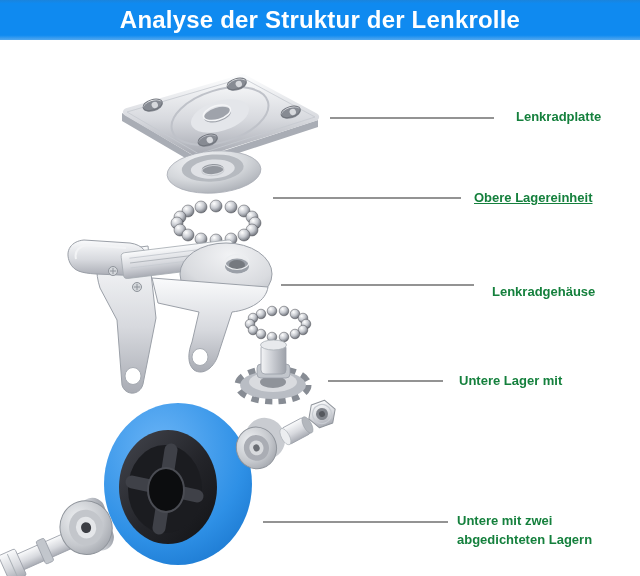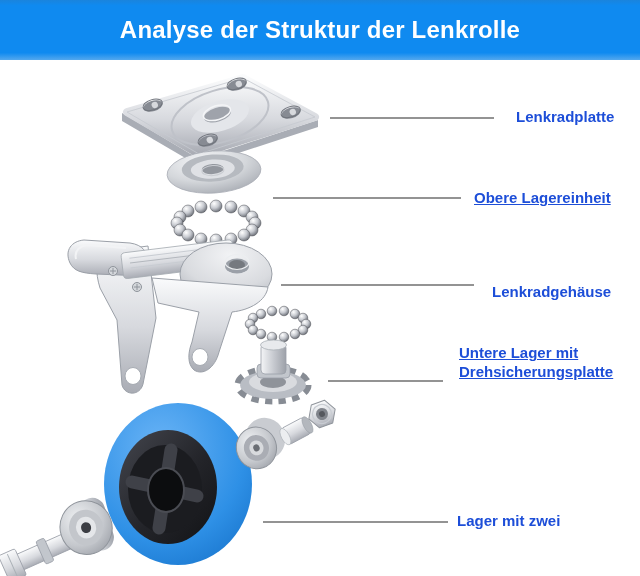--- a/index.html
+++ b/index.html
@@ -1,37 +1,37 @@
 <!DOCTYPE html>
 <html><head>
 <meta charset="utf-8">
 <style>
   html,body { margin:0; padding:0; }
   body {
     width:640px; height:576px; position:relative; overflow:hidden;
     background:#ffffff; font-family:"Liberation Sans", sans-serif;
   }
   .header {
-    position:absolute; left:0; top:0; width:640px; height:60px;
+    position:absolute; left:0; top:0; width:640px; height:40px;
     background:linear-gradient(#1a84dd 0%, #0f8af0 9%, #0f8af0 88%, #54a8ee 100%);
     display:flex; align-items:center; justify-content:center;
   }
   .header .title {
     color:#ffffff; font-size:24px; font-weight:bold; letter-spacing:.2px;
   }
   .stage { position:absolute; left:0; top:0; width:640px; height:576px; }
   .label {
-    position:absolute; color:#1d4ed8; font-weight:bold;
-    font-size:15px; line-height:18.5px; white-space:nowrap;
+    position:absolute; color:#15803d; font-weight:bold;
+    font-size:13px; line-height:18.5px; white-space:nowrap;
   }
   .label span { display:block; }
   .lbl-plate   { left:516px; top:108px; }
   .lbl-upper   { left:474px; top:189px;text-decoration:underline; }
   .lbl-housing { left:492px; top:283px; }
-  .lbl-lower   { left:459px; top:344px;text-decoration:underline; }
+  .lbl-lower   { left:459px; top:372px; }
   .lbl-wheel   { left:457px; top:512px; }
 </style>
 </head>
 <body>
 
 <div class="header">
   <div class="title">Analyse der Struktur der Lenkrolle</div>
 </div>
 
 <svg class="stage" viewBox="0 0 640 576" xmlns="http://www.w3.org/2000/svg">
@@ -249,17 +249,17 @@
   <span>Lenkradplatte</span>
 </div>
 <div class="label lbl-upper">
   <span>Obere Lagereinheit</span>
 </div>
 <div class="label lbl-housing">
   <span>Lenkradgehäuse</span>
 </div>
 <div class="label lbl-lower">
   <span>Untere Lager mit</span>
-  <span>Drehsicherungsplatte</span>
 </div>
 <div class="label lbl-wheel">
-  <span>Lager mit zwei</span>
+  <span>Untere mit zwei</span>
+  <span>abgedichteten Lagern</span>
 </div>
 
 </body></html>

